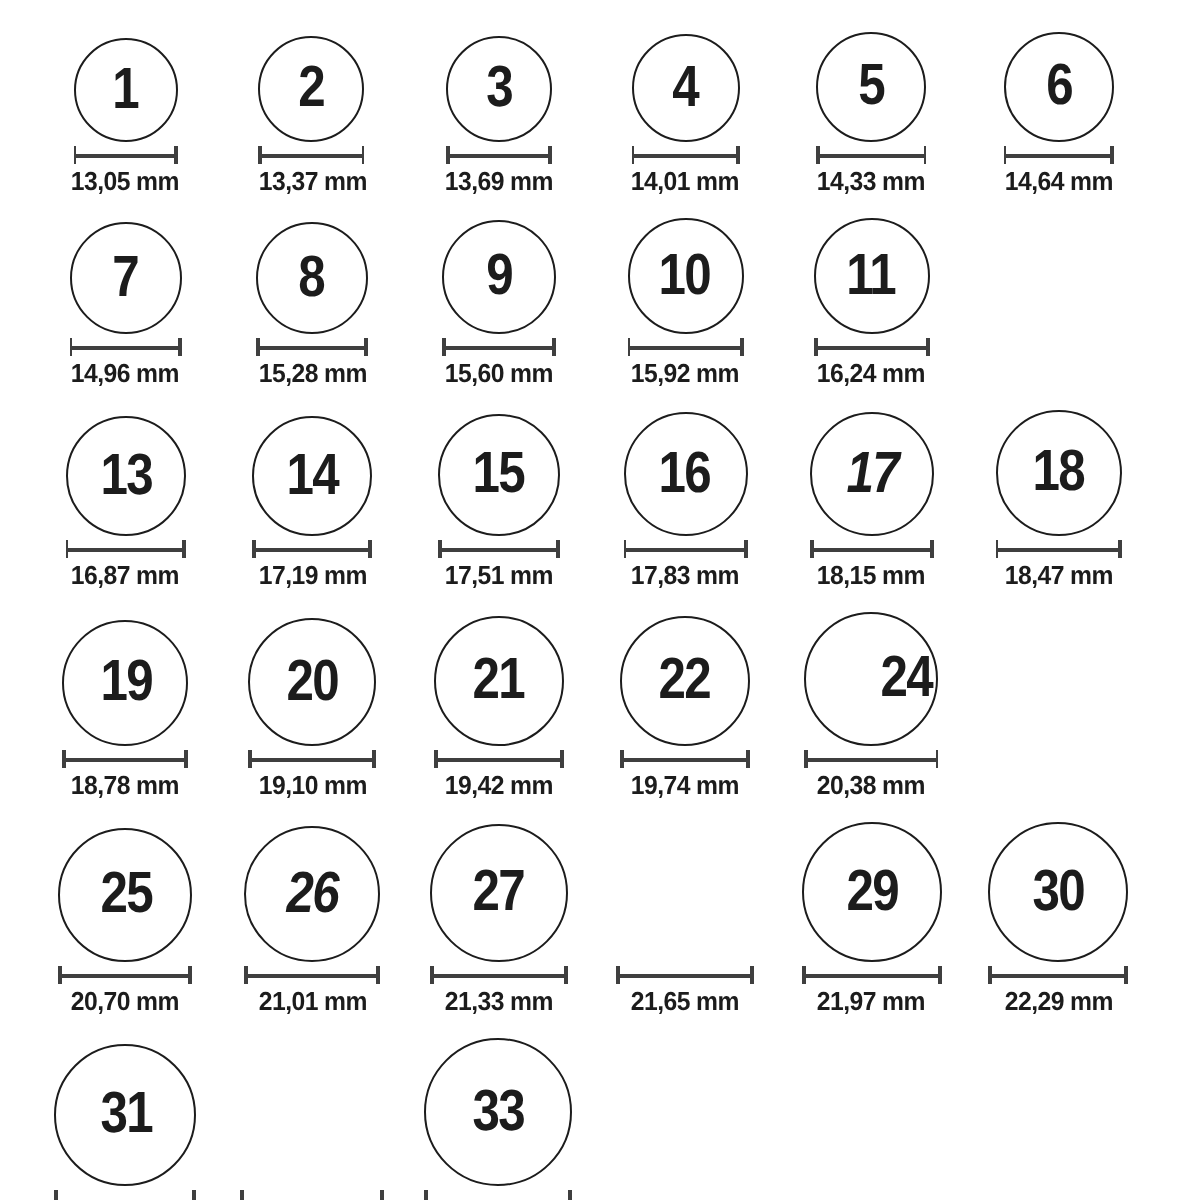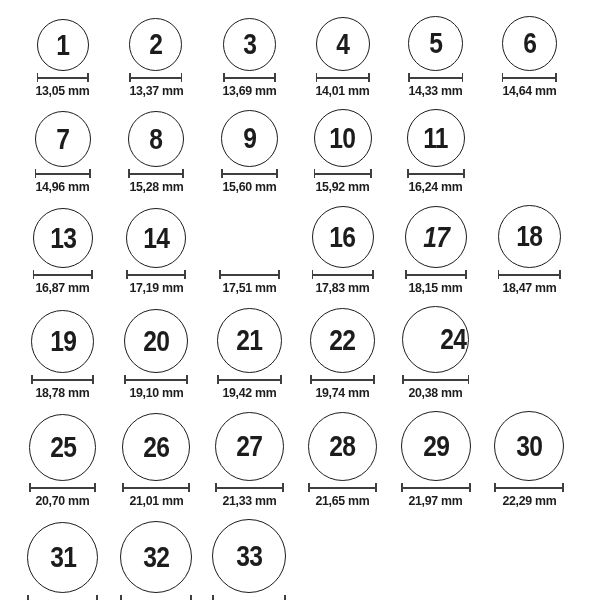--- a/index.html
+++ b/index.html
@@ -229,20 +229,23 @@
       <span class="num">14</span>
     </div>
     <div class="measure" style="width: 60px;">
       <span class="tick left"></span>
       <span class="bar"></span>
       <span class="tick right"></span>
     </div>
     <div class="label">17,19 mm</div>
   </div>
       <div class="cell">
+    <div class="circle" style="width: 61px; height: 61px;">
+      <span class="num">15</span>
+    </div>
     <div class="measure" style="width: 61px;">
       <span class="tick left"></span>
       <span class="bar"></span>
       <span class="tick right"></span>
     </div>
     <div class="label">17,51 mm</div>
   </div>
       <div class="cell">
     <div class="circle" style="width: 62px; height: 62px;">
       <span class="num">16</span>
@@ -340,21 +343,21 @@
       <span class="num">25</span>
     </div>
     <div class="measure" style="width: 67px;">
       <span class="tick left"></span>
       <span class="bar"></span>
       <span class="tick right"></span>
     </div>
     <div class="label">20,70 mm</div>
   </div>
       <div class="cell">
-    <div class="circle" style="width: 68px; height: 68px;">
+    <div class="circle" style="width: 68px; height: 68px; font-style: italic;">
       <span class="num">26</span>
     </div>
     <div class="measure" style="width: 68px;">
       <span class="tick left"></span>
       <span class="bar"></span>
       <span class="tick right"></span>
     </div>
     <div class="label">21,01 mm</div>
   </div>
       <div class="cell">
@@ -362,23 +365,20 @@
       <span class="num">27</span>
     </div>
     <div class="measure" style="width: 69px;">
       <span class="tick left"></span>
       <span class="bar"></span>
       <span class="tick right"></span>
     </div>
     <div class="label">21,33 mm</div>
   </div>
       <div class="cell">
-    <div class="circle" style="width: 69px; height: 69px;">
-      <span class="num">28</span>
-    </div>
     <div class="measure" style="width: 69px;">
       <span class="tick left"></span>
       <span class="bar"></span>
       <span class="tick right"></span>
     </div>
     <div class="label">21,65 mm</div>
   </div>
       <div class="cell">
     <div class="circle" style="width: 70px; height: 70px; text-align: center;">
       <span class="num">29</span>
@@ -408,23 +408,20 @@
       <span class="num">31</span>
     </div>
     <div class="measure" style="width: 71px;">
       <span class="tick left"></span>
 
       <span class="tick right"></span>
     </div>
 
   </div>
       <div class="cell">
-    <div class="circle" style="width: 72px; height: 72px;">
-      <span class="num">32</span>
-    </div>
     <div class="measure" style="width: 72px;">
       <span class="tick left"></span>
 
       <span class="tick right"></span>
     </div>
 
   </div>
       <div class="cell">
     <div class="circle" style="width: 74px; height: 74px;">
       <span class="num">33</span>

